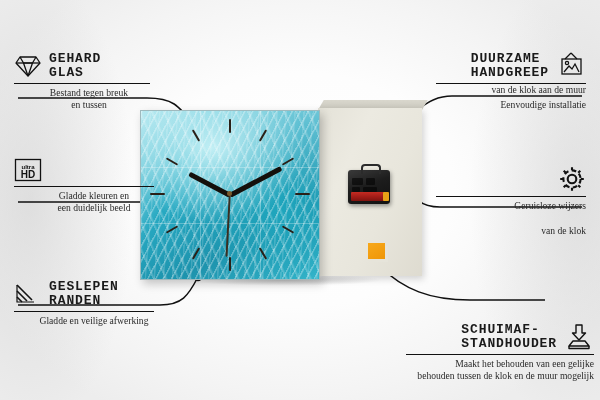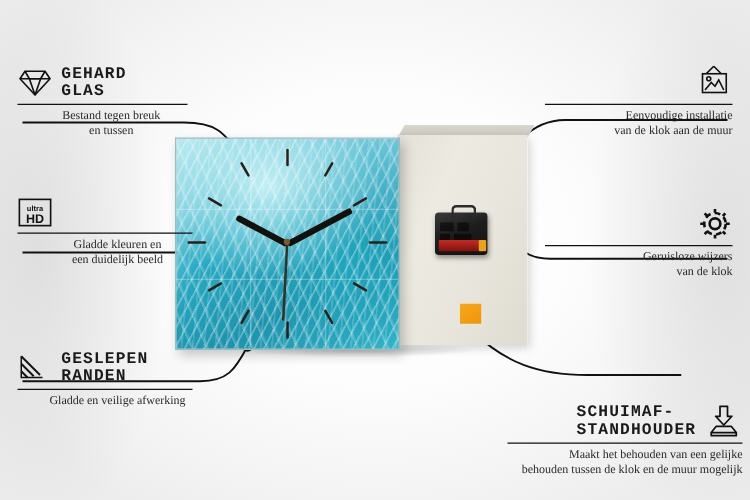--- a/index.html
+++ b/index.html
@@ -241,48 +241,52 @@
         <div class="feat-title">GESLEPEN</div>
         <div class="feat-title">RANDEN</div>
       </div>
     </div>
     <div class="feat-rule" style="width:140px;"></div>
     <div class="feat-desc">Gladde en veilige afwerking</div>
   </div>
 
   <div class="feature right" style="left:436px;top:52px;width:150px;">
     <div class="feat-head">
+      <div>
+        <div class="feat-title">DUURZAME</div>
+        <div class="feat-title">HANDGREEP</div>
+      </div>
       <svg class="icon" width="30" height="28" viewBox="0 0 30 28">
         <g fill="none" stroke="#111" stroke-width="1.3">
           <path d="M15,1 L9,7 M15,1 L21,7"></path>
           <rect x="6" y="7" width="19" height="15"></rect>
           <path d="M8,20 L13,14 L16,17 L19,12 L23,20"></path>
           <circle cx="11" cy="11" r="1.6"></circle>
         </g>
       </svg>
     </div>
     <div class="feat-rule" style="width:150px;margin-left:0;"></div>
+    <div class="feat-desc" style="margin-top:0;">van de klok aan de muur</div>
     <div class="feat-desc">Eenvoudige installatie</div>
-    <div class="feat-desc" style="margin-top:0;">van de klok aan de muur</div>
   </div>
 
   <div class="feature right" style="left:436px;top:165px;width:150px;">
     <div class="feat-head">
       <svg class="icon" width="28" height="28" viewBox="0 0 28 28">
         <g fill="none" stroke="#111" stroke-width="2.1">
           <circle cx="14" cy="14" r="4.3"></circle>
           <path d="M14,2.2 L14,5.2 M14,22.8 L14,25.8 M2.2,14 L5.2,14 M22.8,14 L25.8,14
                    M5.7,5.7 L7.8,7.8 M20.2,20.2 L22.3,22.3 M22.3,5.7 L20.2,7.8 M7.8,20.2 L5.7,22.3"></path>
           <circle cx="14" cy="14" r="8.6" stroke-dasharray="4.6 3.4"></circle>
         </g>
       </svg>
     </div>
     <div class="feat-rule" style="width:150px;"></div>
     <div class="feat-desc">Geruisloze wijzers</div>
-    <div class="feat-desc" style="margin-top:0;">van de klok</div>
+    <div class="feat-desc" style="margin-top:13px;">van de klok</div>
   </div>
 
   <div class="feature right" style="left:406px;top:277px;width:188px;margin-top:46px;">
     <div class="feat-head">
       <div>
         <div class="feat-title">SCHUIMAF-</div>
         <div class="feat-title">STANDHOUDER</div>
       </div>
       <svg class="icon" width="30" height="28" viewBox="0 0 30 28">
         <g fill="none" stroke="#111" stroke-width="1.4" stroke-linejoin="round">

